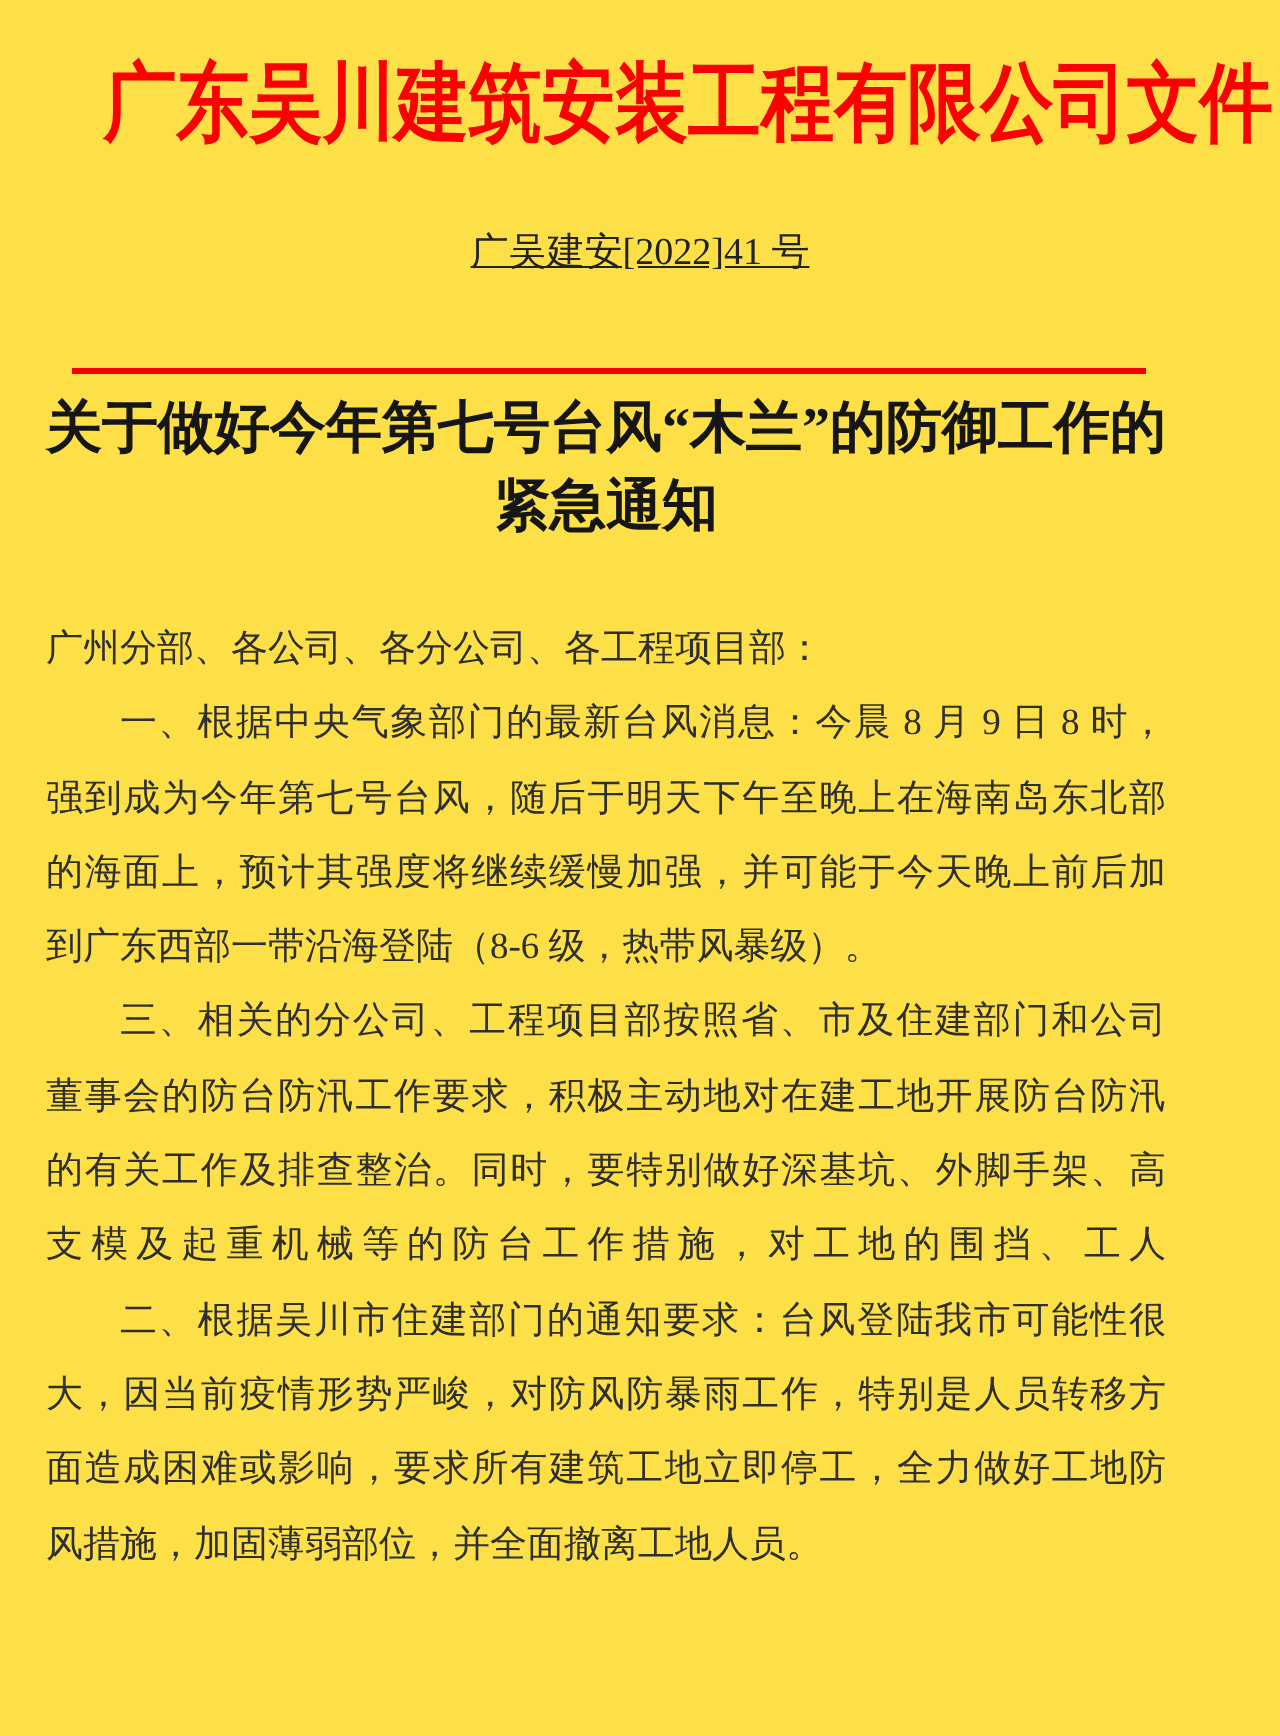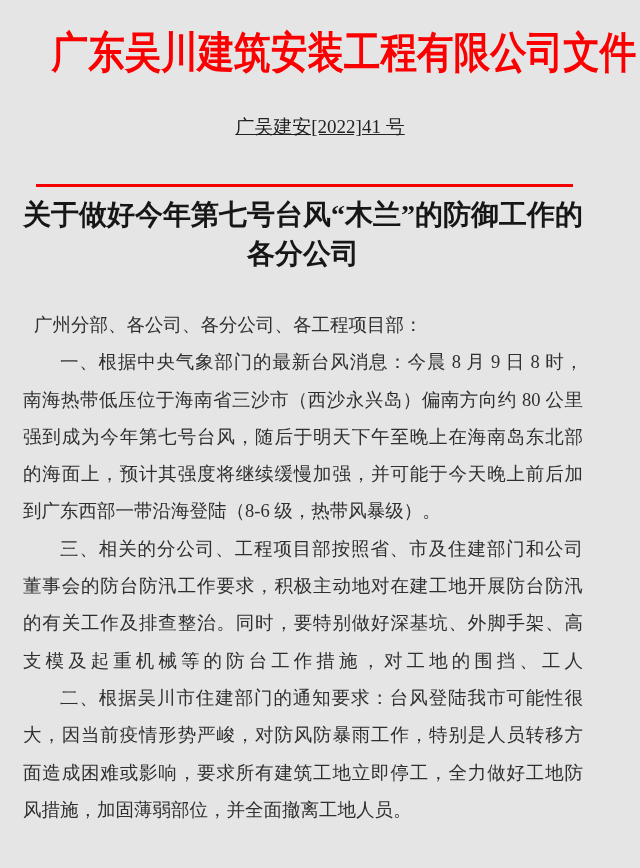--- a/index.html
+++ b/index.html
@@ -4,21 +4,21 @@
 <style>
   html, body {
     margin: 0;
     padding: 0;
     background: #ffffff;
   }
   .page {
     position: relative;
     width: 640px;
     height: 868px;
-    background: #e5e5e5;
+    background: #fde047;
     overflow: hidden;
     font-family: "Liberation Serif", "DejaVu Serif", serif;
   }
   
   .org-header {
     position: absolute;
     top: 28px;
     left: 0;
     right: 0;
     text-align: center;
@@ -72,21 +72,20 @@
     position: absolute;
     top: 307px;
     left: 23px;
     width: 560px;
     font-size: 18.5px;
     line-height: 37.3px;
     color: var(--body-text, #2f2f2f);
   }
   .salutation {
     text-align: left;
-    margin-left: 11px;
   }
   .para {
     margin: 0;
   }
   .line {
     text-align: justify;
     text-align-last: justify;
     text-justify: inter-character;
   }
   .line.first {
@@ -104,28 +103,27 @@
   <div class="org-header">
     <span class="org-header-inner">广东吴川建筑安装工程有限公司文件</span>
   </div>
 
   <div class="doc-number">广吴建安[2022]41 号</div>
 
   <div class="red-rule"></div>
 
   <div class="doc-title">
     <div class="doc-title-line">关于做好今年第七号台风“木兰”的防御工作的</div>
-    <div class="doc-title-line">各分公司</div>
+    <div class="doc-title-line">紧急通知</div>
   </div>
 
   <div class="body-block">
     <div class="salutation">广州分部、各公司、各分公司、各工程项目部：</div>
     <div class="para">
         <div class="line first">一、根据中央气象部门的最新台风消息：今晨 8 月 9 日 8 时，</div>
-        <div class="line">南海热带低压位于海南省三沙市（西沙永兴岛）偏南方向约 80 公里</div>
         <div class="line">强到成为今年第七号台风，随后于明天下午至晚上在海南岛东北部</div>
         <div class="line">的海面上，预计其强度将继续缓慢加强，并可能于今天晚上前后加</div>
         <div class="line end">到广东西部一带沿海登陆（8-6 级，热带风暴级）。</div>
       </div>
     <div class="para">
         <div class="line first">三、相关的分公司、工程项目部按照省、市及住建部门和公司</div>
         <div class="line">董事会的防台防汛工作要求，积极主动地对在建工地开展防台防汛</div>
         <div class="line">的有关工作及排查整治。同时，要特别做好深基坑、外脚手架、高</div>
         <div class="line">支模及起重机械等的防台工作措施，对工地的围挡、工人</div>
       </div>

